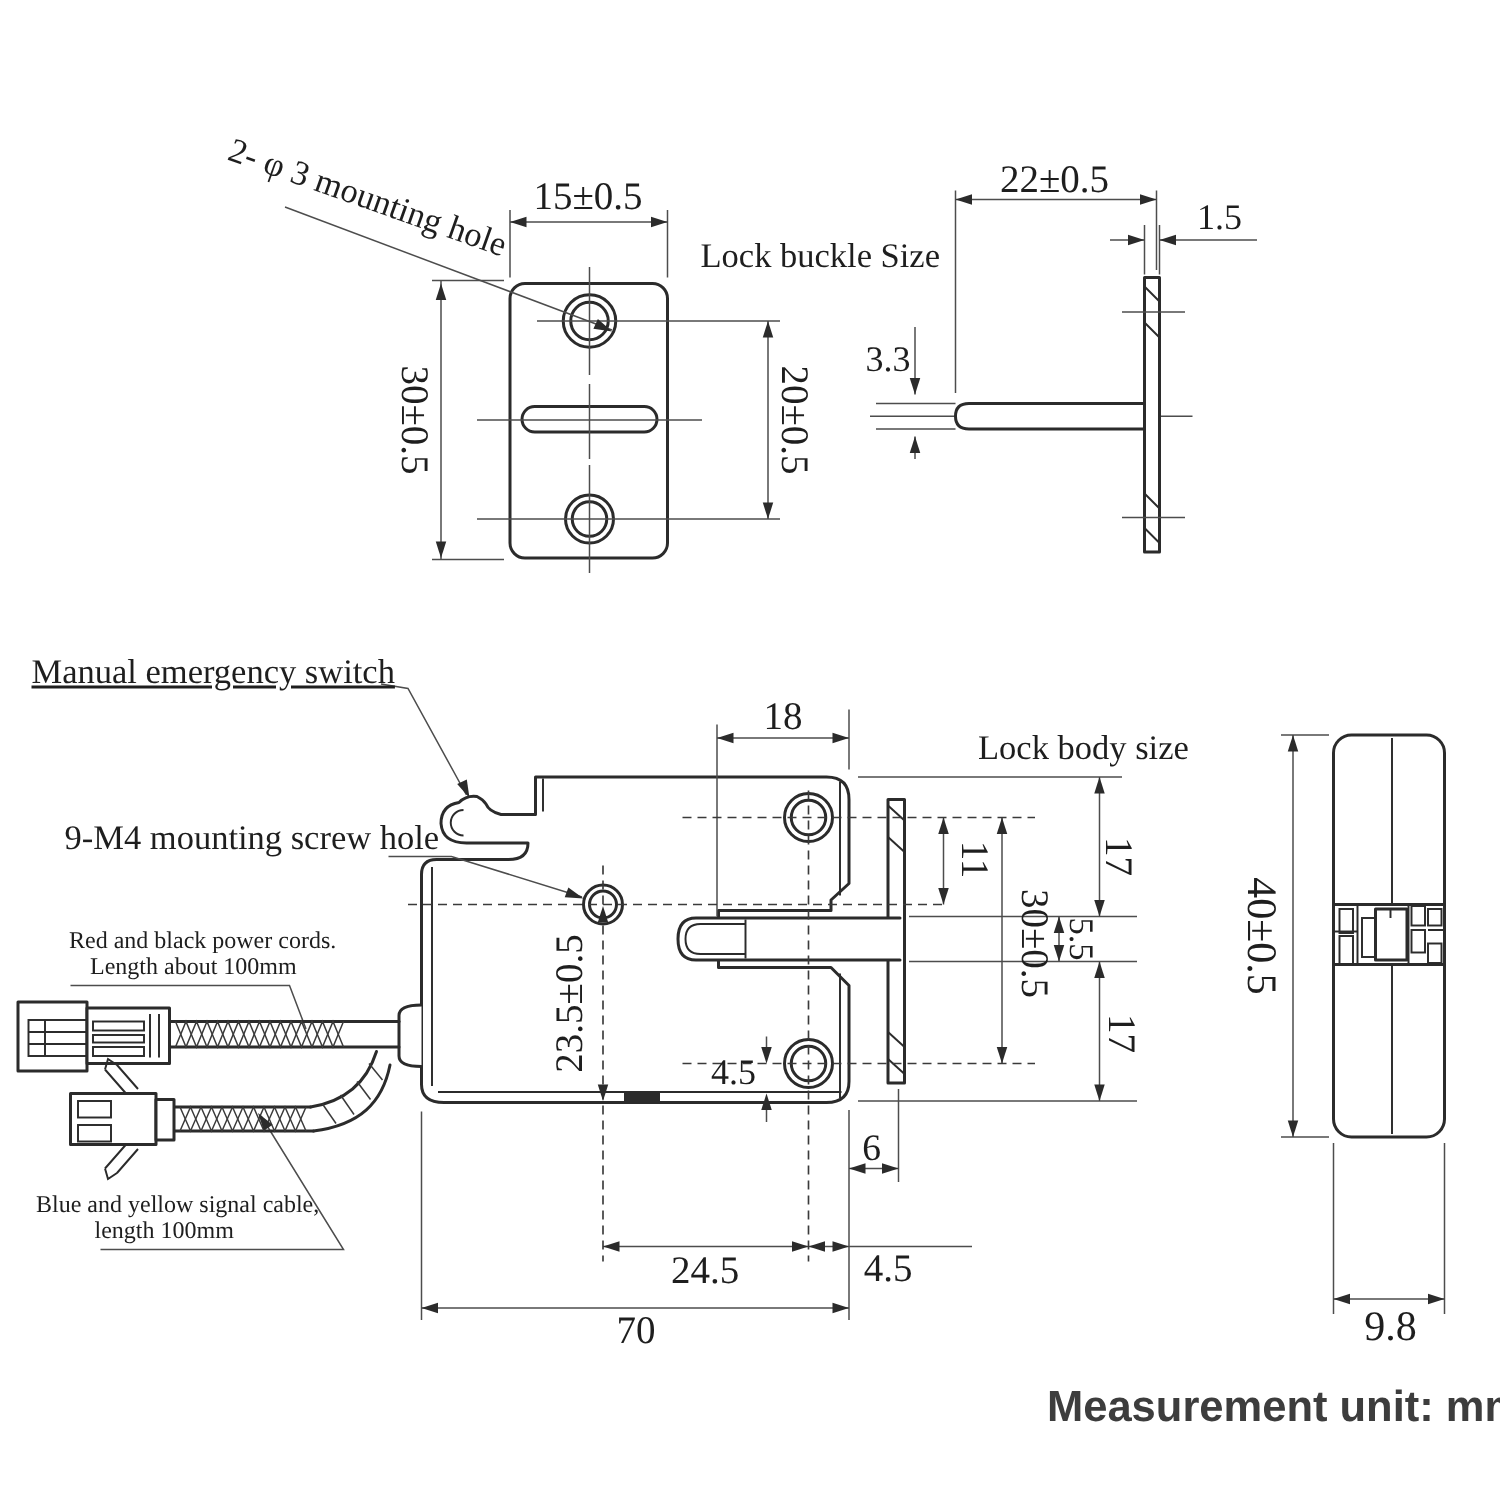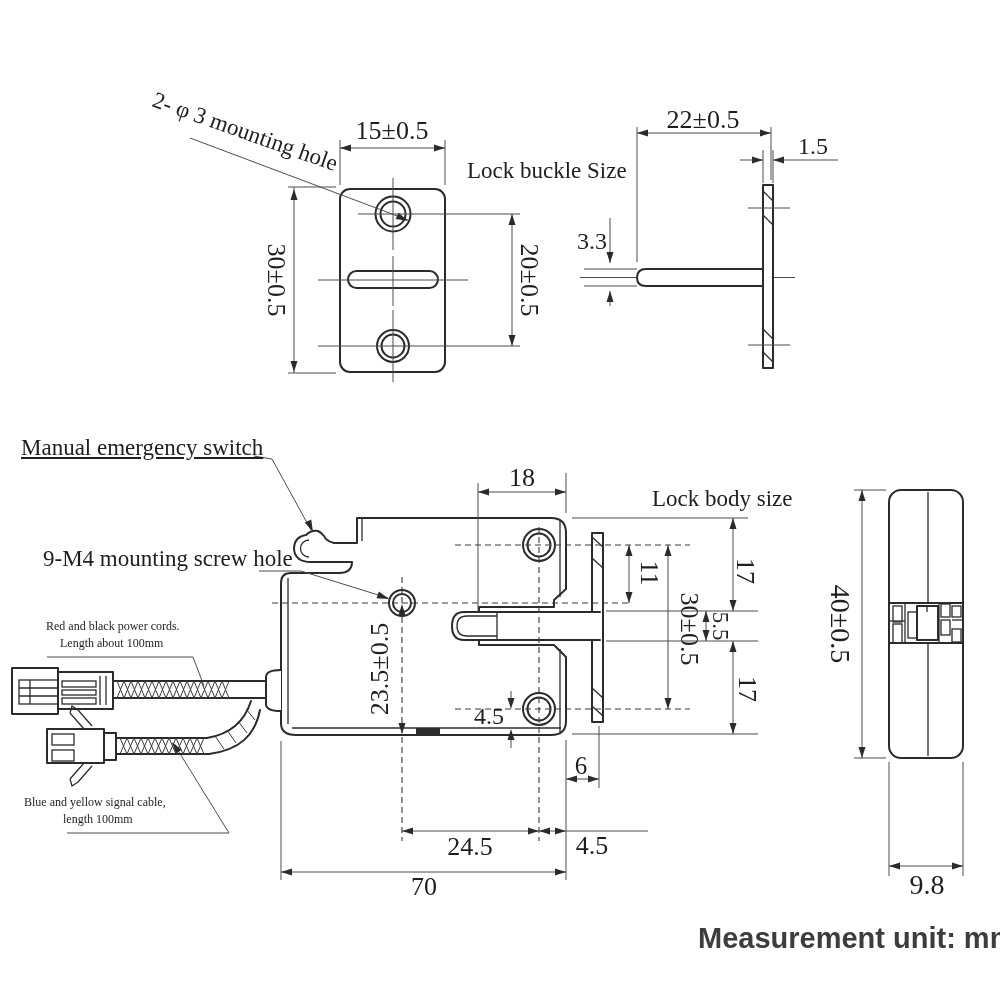--- a/index.html
+++ b/index.html
@@ -6,21 +6,21 @@
   #page { position:relative; width:1000px; height:1000px; background:#ffffff; overflow:hidden;
           font-family:"Liberation Serif","DejaVu Serif",serif; color:#1e1e1e; }
   #art { position:absolute; left:0; top:0; }
   .lbl { position:absolute; white-space:nowrap; color:#1e1e1e; }
   .dim { position:absolute; white-space:nowrap; color:#1e1e1e; font-size:26px; }
   .ctr   { transform:translate(-50%,-50%); }
   .rot90 { transform:translate(-50%,-50%) rotate(90deg); }
   .rotm90{ transform:translate(-50%,-50%) rotate(-90deg); }
   .rot19 { transform:translate(-50%,-50%) rotate(19.5deg); }
   .small { font-size:23px; }
-  .tiny  { font-size:12px; }
+  .tiny  { font-size:16px; }
   .footer{ font-family:"Liberation Sans","DejaVu Sans",sans-serif; font-weight:600;
            font-size:29px; color:#3d3d3d; }
   
   .o  { stroke:#2b2b2b; stroke-width:2;   fill:none; stroke-linejoin:round; stroke-linecap:round; }
   .ow { stroke:#2b2b2b; stroke-width:2;   fill:#ffffff; stroke-linejoin:round; stroke-linecap:round; }
   .t  { stroke:#4d4d4d; stroke-width:1;   fill:none; }
   .t2 { stroke:#2b2b2b; stroke-width:1.3; fill:none; }
   .d  { stroke:#3a3a3a; stroke-width:1.1; fill:none; stroke-dasharray:6 4; }
   .z  { stroke:#3a3a3a; stroke-width:1;   fill:none; }
   .ar { fill:#2b2b2b; stroke:none; }

